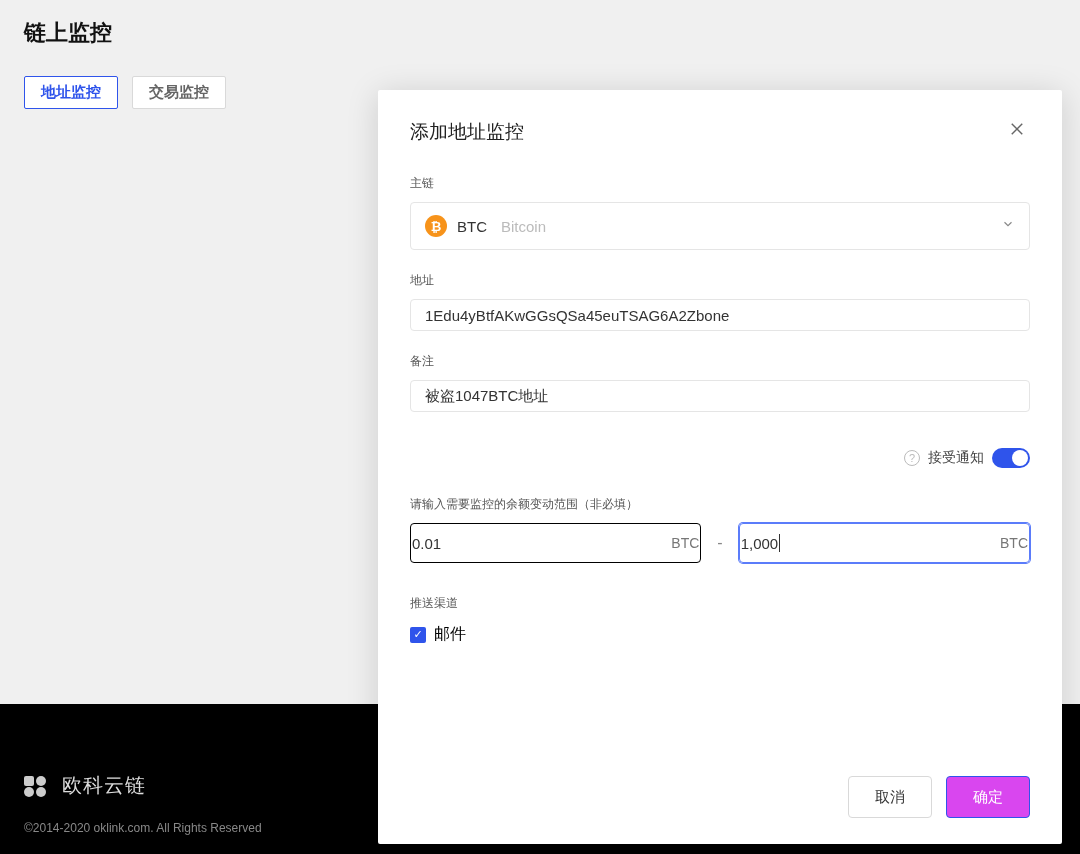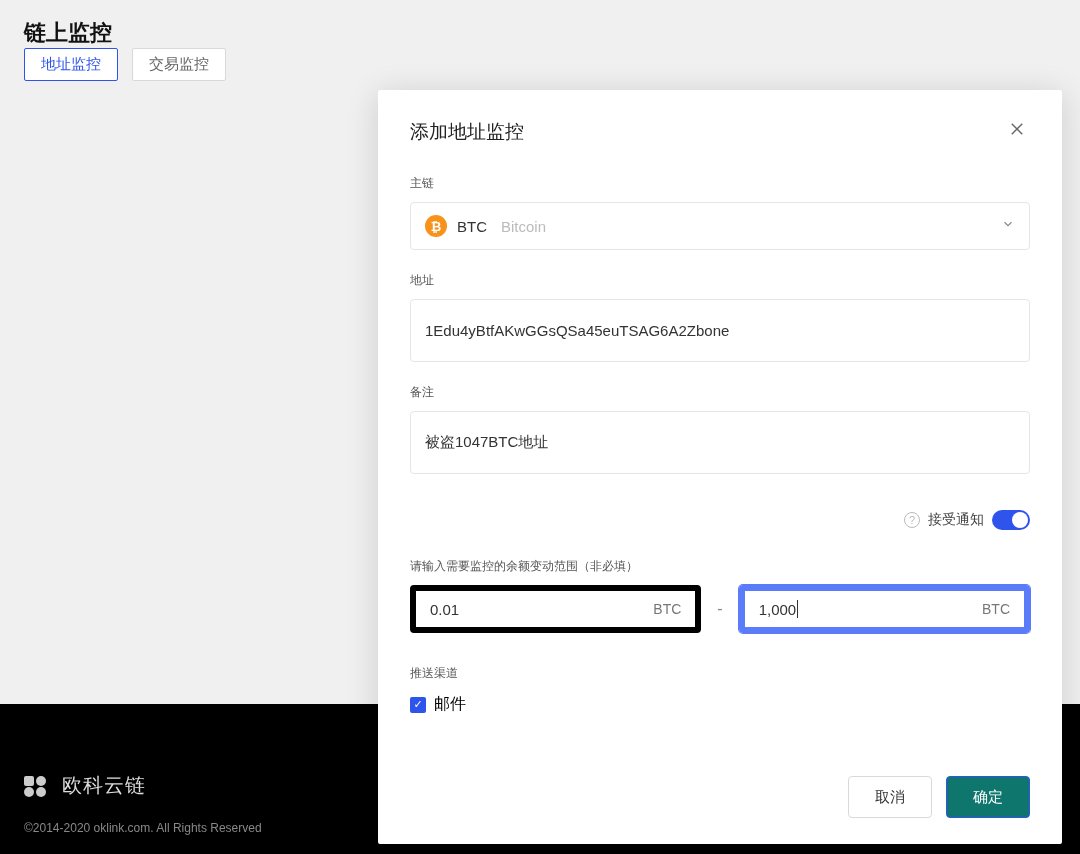--- a/index.html
+++ b/index.html
@@ -18,22 +18,24 @@
     }
     .page-header {
       padding: 18px 24px 0 24px;
     }
     .page-title {
       font-size: 22px;
       font-weight: 700;
       color: #111;
     }
     .tabs {
+      margin-top: 28px;
       display: flex;
       gap: 14px;
+      font-weight: bold;
     }
     .tab {
       padding: 6px 16px;
       font-size: 15px;
       border: 1px solid #d9d9d9;
       background: #fff;
       color: #666;
       cursor: pointer;
       border-radius: 2px;
     }
@@ -144,21 +146,21 @@
       font-size: 13px;
     }
     .ticker { color: #333; font-size: 15px; margin-right: 4px; }
     .coin-name { color: #bbb; font-size: 15px; }
     .chevron {
       color: #888;
     }
     .text-input {
       border: 1px solid #e5e5e5;
       border-radius: 4px;
-      height: 63px;
+      height: 32px;
       width: 100%;
       padding: 0 14px;
       font-size: 15px;
       color: #333;
     }
     .notify-row {
       display: flex;
       justify-content: flex-end;
       align-items: center;
       gap: 8px;
@@ -192,26 +194,26 @@
     }
     .range-row {
       display: flex;
       align-items: center;
       gap: 16px;
       margin-top: 10px;
     }
     .range-input-wrap {
       flex: 1;
       position: relative;
-      border: 6px solid #000000;
+      border: 1px solid #000000;
       border-radius: 4px;
-      height: 48px;
-      display: flex;
-      align-items: center;
-      padding: 0 14px;
+      height: 40px;
+      display: flex;
+      align-items: center;
+      padding: 0 1px;
     }
     .range-input-wrap.focused {
       border-color: #5b7cfa;
       box-shadow: 0 0 0 1px #5b7cfa;
     }
     .range-input {
       border: none;
       outline: none;
       font-size: 15px;
       flex: 1;
@@ -249,21 +251,21 @@
       height: 42px;
       padding: 0 26px;
       border-radius: 4px;
       font-size: 15px;
       cursor: pointer;
       border: 1px solid #d9d9d9;
       background: #fff;
       color: #333;
     }
     .btn.primary {
-      background: #0f766e;
+      background: #d946ef;
       border-color: #2f54eb;
       color: #fff;
     }
     .caret-blink {
       display: inline-block;
       width: 1px; height: 18px;
       background: #333;
       vertical-align: middle;
       margin-left: 1px;
     }

